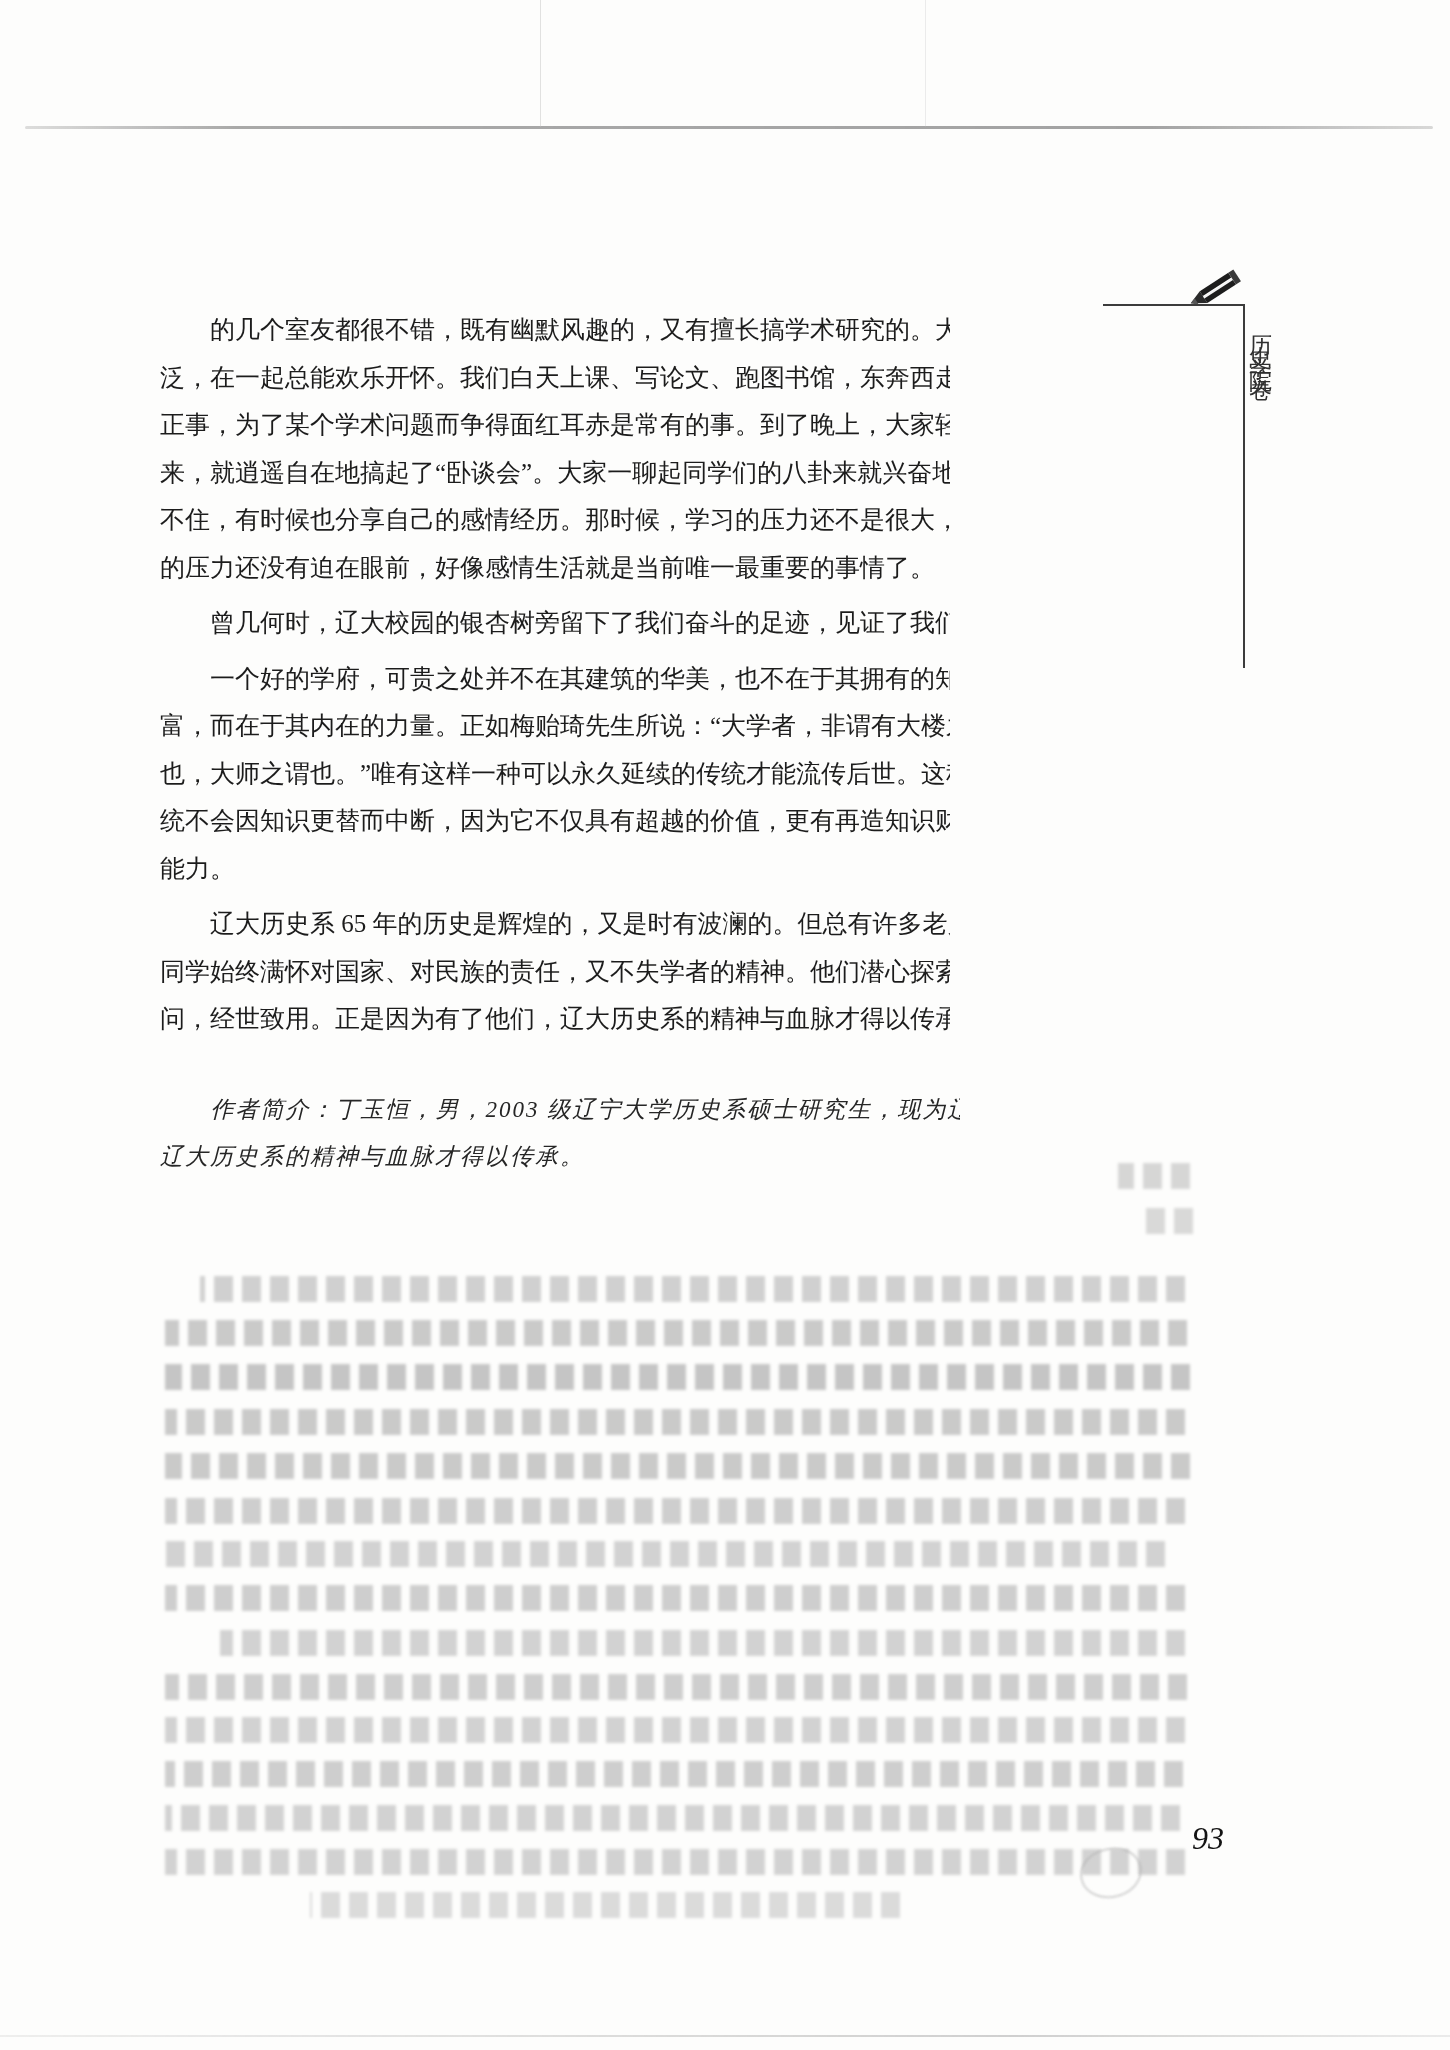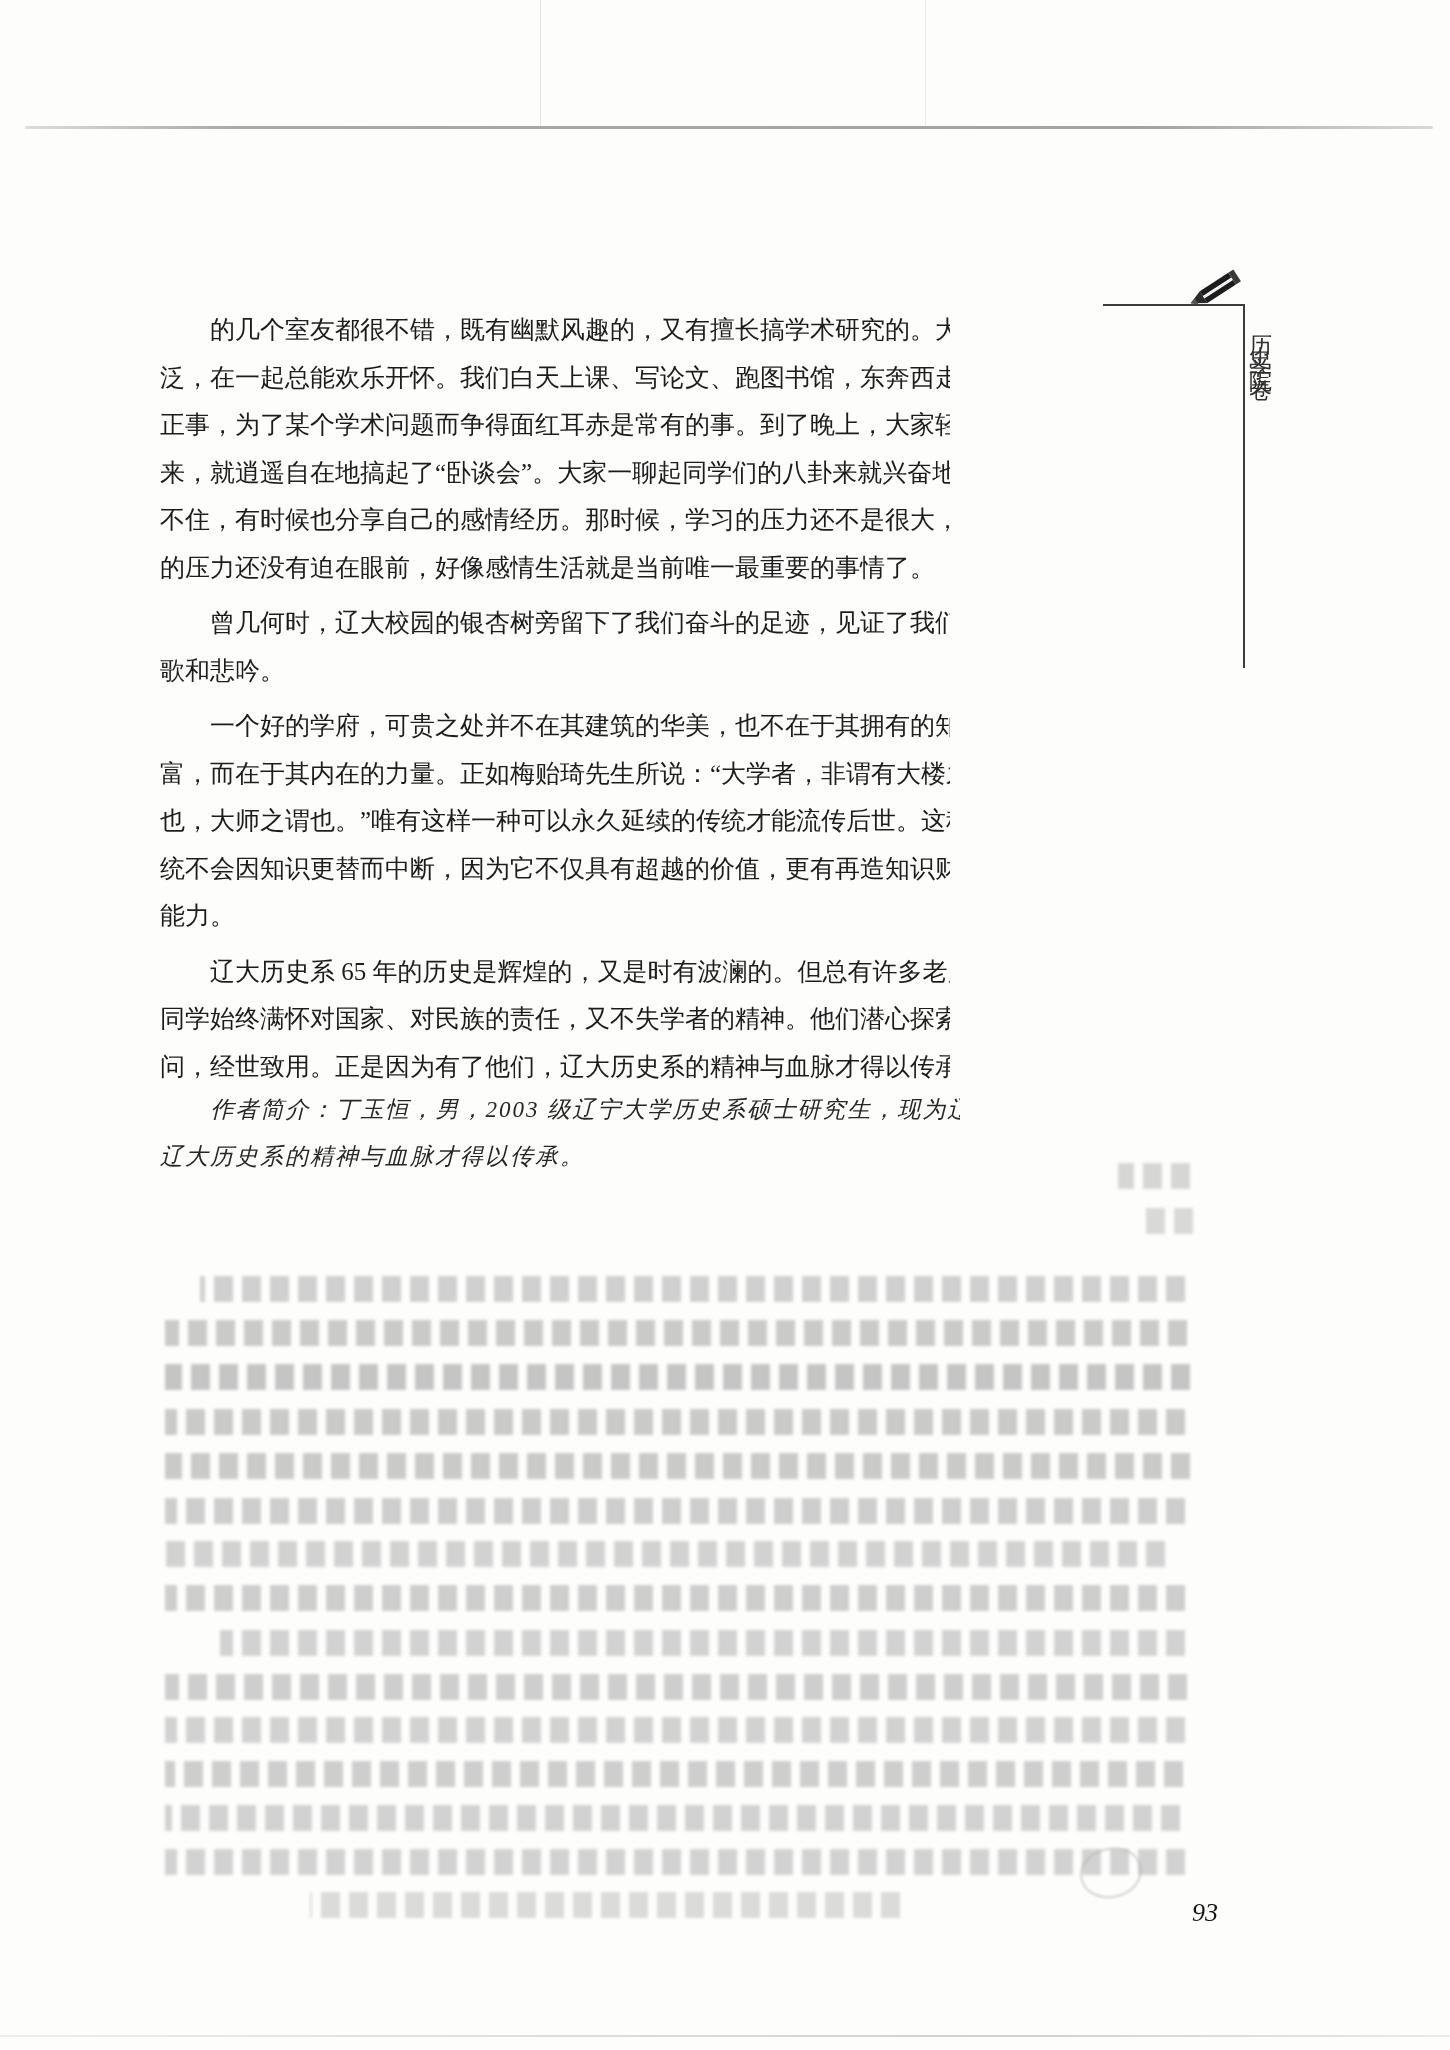--- a/index.html
+++ b/index.html
@@ -54,22 +54,22 @@
     background:repeating-linear-gradient(90deg,#8f8f8f 0 19px,transparent 19px 28px);
     filter:blur(1.4px);
     transform:scaleX(-1);
   }
   .doodle{
     position:absolute;left:1080px;top:1848px;width:58px;height:46px;
     border:2px solid rgba(175,175,175,.55);border-radius:50% 46% 52% 48%;
     filter:blur(1px);transform:rotate(-8deg);
   }
   .page-number{
-    position:absolute;left:1192px;top:1898px;
-    font-size:26px;font-style:italic;color:#141414;
+    position:absolute;left:1192px;top:1820px;
+    font-size:32px;font-style:italic;color:#141414;
     font-family:"Liberation Serif","DejaVu Serif",serif;
   }
   .bottom-edge{
     position:absolute;left:0;top:2035px;width:1450px;height:2px;
     background:linear-gradient(90deg,rgba(180,180,180,.2),rgba(170,170,170,.55) 70%,rgba(180,180,180,.25));
     filter:blur(.4px);
   }
 </style>
 </head>
 <body>
@@ -98,21 +98,20 @@
       <div class="para">
         <div class="tline first">的几个室友都很不错，既有幽默风趣的，又有擅长搞学术研究的。大家兴趣广</div>
         <div class="tline">泛，在一起总能欢乐开怀。我们白天上课、写论文、跑图书馆，东奔西走，忙</div>
         <div class="tline">正事，为了某个学术问题而争得面红耳赤是常有的事。到了晚上，大家轻松下</div>
         <div class="tline">来，就逍遥自在地搞起了“卧谈会”。大家一聊起同学们的八卦来就兴奋地停</div>
         <div class="tline">不住，有时候也分享自己的感情经历。那时候，学习的压力还不是很大，就业</div>
         <div class="tline">的压力还没有迫在眼前，好像感情生活就是当前唯一最重要的事情了。</div>
       </div>
       <div class="para">
         <div class="tline first">曾几何时，辽大校园的银杏树旁留下了我们奋斗的足迹，见证了我们的欢</div>
-        <div class="tline">歌和悲吟。</div>
       </div>
       <div class="para">
         <div class="tline first">一个好的学府，可贵之处并不在其建筑的华美，也不在于其拥有的知识财</div>
         <div class="tline">富，而在于其内在的力量。正如梅贻琦先生所说：“大学者，非谓有大楼之谓</div>
         <div class="tline">也，大师之谓也。”唯有这样一种可以永久延续的传统才能流传后世。这种传</div>
         <div class="tline">统不会因知识更替而中断，因为它不仅具有超越的价值，更有再造知识财富的</div>
         <div class="tline">能力。</div>
       </div>
       <div class="para">
         <div class="tline first">辽大历史系 65 年的历史是辉煌的，又是时有波澜的。但总有许多老师和</div>

